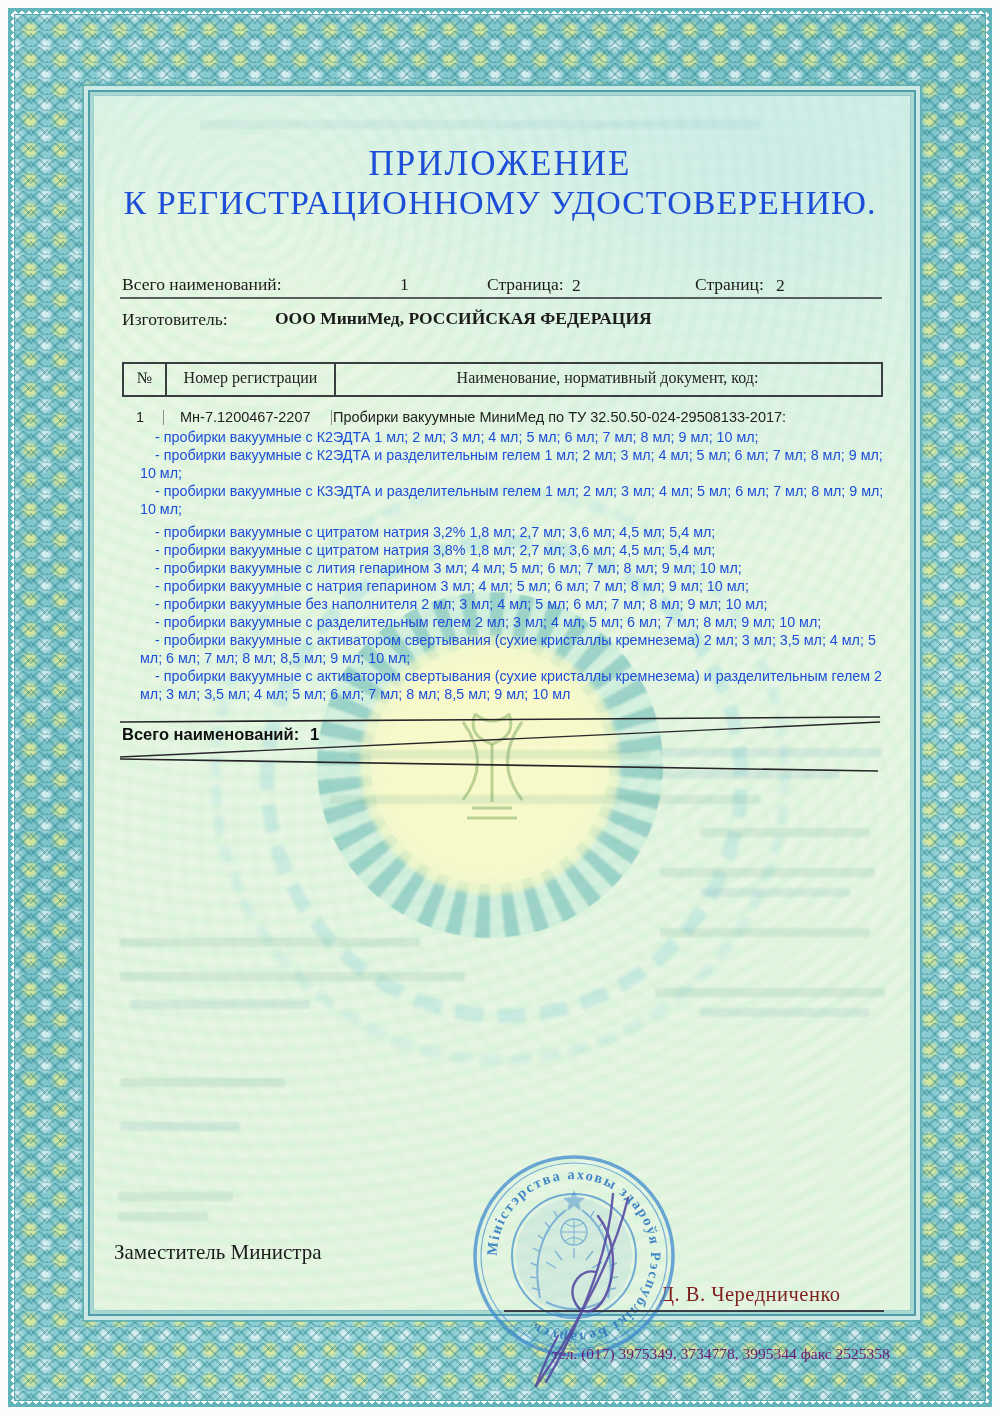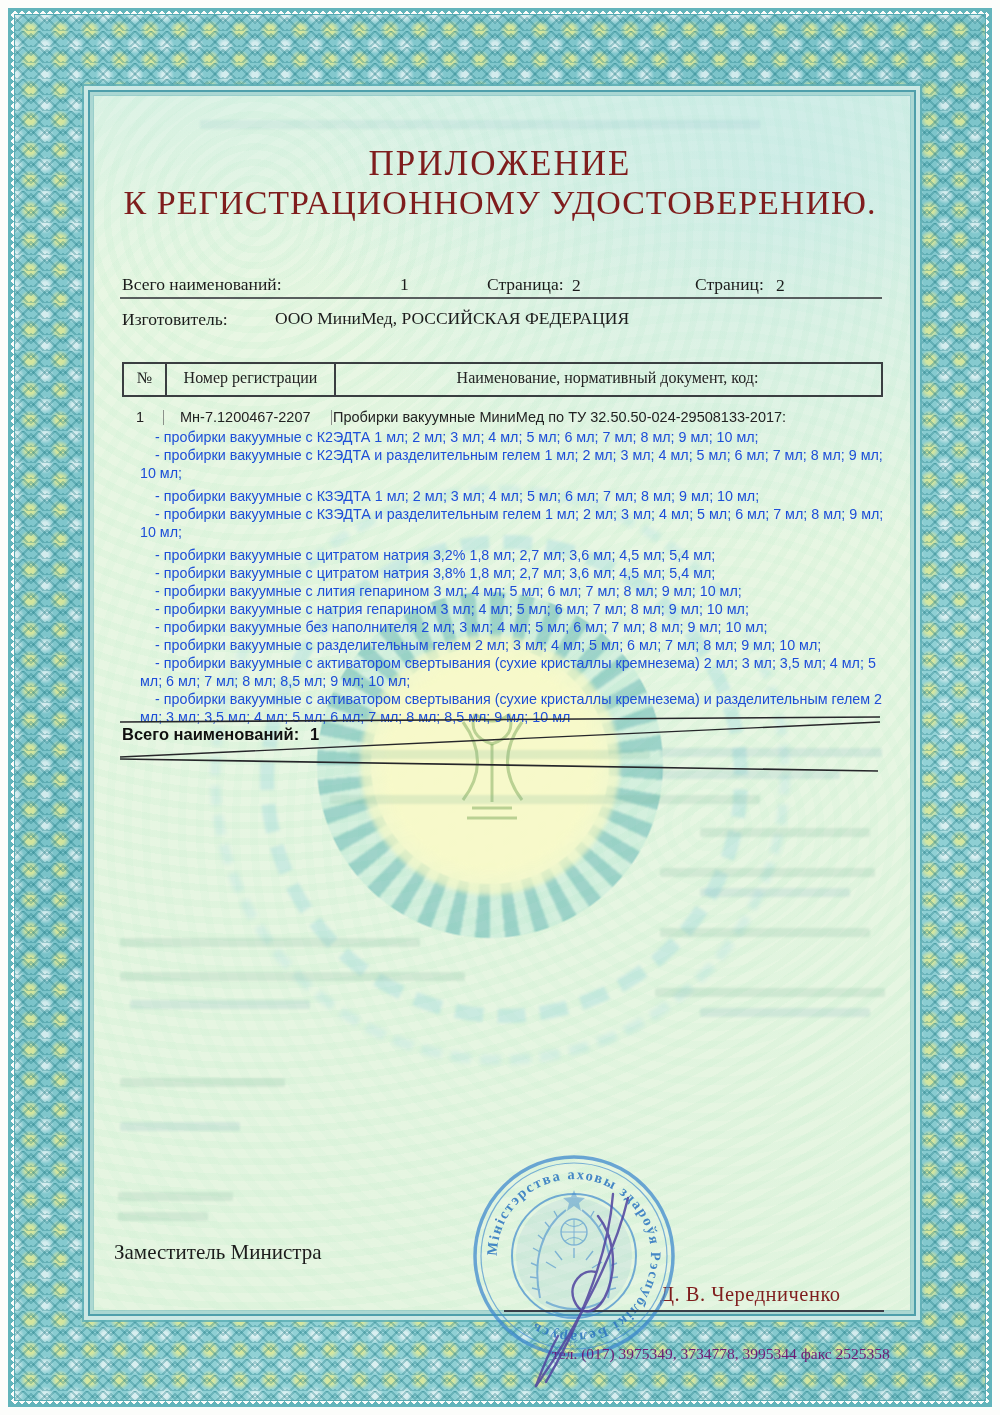--- a/index.html
+++ b/index.html
@@ -59,36 +59,36 @@
     -webkit-mask:radial-gradient(circle, transparent 0 118px, #000 120px 172px, transparent 174px);
             mask:radial-gradient(circle, transparent 0 118px, #000 120px 172px, transparent 174px);
     filter:blur(1px);}
   .ghost-ring1{left:260px;top:535px;width:460px;height:460px;border-radius:50%;
     border:14px dashed rgba(140,210,220,.30);filter:blur(1.5px);}
   .ghost-ring2{left:210px;top:485px;width:560px;height:560px;border-radius:50%;
     border:10px dashed rgba(150,215,225,.22);filter:blur(2px);}
 
   
   .txt{position:absolute;z-index:4;color:#1b1b1b;}
-  .title{left:0;width:1000px;text-align:center;letter-spacing:2px;color:#7f1d1d;}
+  .title{left:0;width:1000px;text-align:center;letter-spacing:2px;color:#1d4ed8;}
   .t1{top:144px;font-size:35px;}
   .t2{top:184px;font-size:34px;letter-spacing:1px;}
   .t3{top:222px;font-size:33px;letter-spacing:1px;}
 
   .f17{font-size:17.5px;}
   .lbl-total{left:122px;top:274px;}
   .val-total{left:400px;top:274px;}
   .lbl-page{left:487px;top:274px;}
   .val-page{left:572px;top:275px;}
   .lbl-pages{left:695px;top:274px;}
   .val-pages{left:776px;top:275px;}
   .rule1{position:absolute;z-index:4;left:120px;top:297px;width:762px;height:2px;background:#3f4347;opacity:.85;}
 
   .man-lbl{left:122px;top:309px;}
-  .man-val{left:275px;top:308px;font-weight:normal;}
+  .man-val{left:275px;top:308px;font-weight:bold;}
 
   .thead{position:absolute;z-index:4;left:122px;top:362px;width:757px;height:31px;border:2px solid #3a3e41;}
   .thead .div{position:absolute;top:0;bottom:0;width:2px;background:#3a3e41;}
   .thead .d1{left:41px;} .thead .d2{left:210px;}
   .th{position:absolute;top:5px;text-align:center;font-size:16px;color:#222;}
   .th-num{left:0;width:41px;}
   .th-reg{left:43px;width:167px;}
   .th-name{left:212px;width:543px;}
 
   .sans{font-family:"Liberation Sans","DejaVu Sans",sans-serif;}
@@ -185,21 +185,20 @@
     <span class="r-num">1</span>
     <span class="tick tk1"></span>
     <span class="r-reg">Мн-7.1200467-2207</span>
     <span class="tick tk2"></span>
     <span class="r-name">Пробирки вакуумные МиниМед по ТУ 32.50.50-024-29508133-2017:</span>
   </div>
 
   <div class="items sans">
     <p class="item">- пробирки вакуумные с К2ЭДТА 1 мл; 2 мл; 3 мл; 4 мл; 5 мл; 6 мл; 7 мл; 8 мл; 9 мл; 10 мл;</p>
     <p class="item">- пробирки вакуумные с К2ЭДТА и разделительным гелем 1 мл; 2 мл; 3 мл; 4 мл; 5 мл; 6 мл; 7 мл; 8 мл; 9 мл; 10 мл;</p>
-    <p class="item gap">- пробирки вакуумные с КЗЭДТА 1 мл; 2 мл; 3 мл; 4 мл; 5 мл; 6 мл; 7 мл; 8 мл; 9 мл; 10 мл;</p>
     <p class="item">- пробирки вакуумные с КЗЭДТА и разделительным гелем 1 мл; 2 мл; 3 мл; 4 мл; 5 мл; 6 мл; 7 мл; 8 мл; 9 мл; 10 мл;</p>
     <p class="item gap">- пробирки вакуумные с цитратом натрия 3,2% 1,8 мл; 2,7 мл; 3,6 мл; 4,5 мл; 5,4 мл;</p>
     <p class="item">- пробирки вакуумные с цитратом натрия 3,8% 1,8 мл; 2,7 мл; 3,6 мл; 4,5 мл; 5,4 мл;</p>
     <p class="item">- пробирки вакуумные с лития гепарином 3 мл; 4 мл; 5 мл; 6 мл; 7 мл; 8 мл; 9 мл; 10 мл;</p>
     <p class="item">- пробирки вакуумные с натрия гепарином 3 мл; 4 мл; 5 мл; 6 мл; 7 мл; 8 мл; 9 мл; 10 мл;</p>
     <p class="item">- пробирки вакуумные без наполнителя 2 мл; 3 мл; 4 мл; 5 мл; 6 мл; 7 мл; 8 мл; 9 мл; 10 мл;</p>
     <p class="item">- пробирки вакуумные с разделительным гелем 2 мл; 3 мл; 4 мл; 5 мл; 6 мл; 7 мл; 8 мл; 9 мл; 10 мл;</p>
     <p class="item">- пробирки вакуумные с активатором свертывания (сухие кристаллы кремнезема) 2 мл; 3 мл; 3,5 мл; 4 мл; 5 мл; 6 мл; 7 мл; 8 мл; 8,5 мл; 9 мл; 10 мл;</p>
     <p class="item">- пробирки вакуумные с активатором свертывания (сухие кристаллы кремнезема) и разделительным гелем 2 мл; 3 мл; 3,5 мл; 4 мл; 5 мл; 6 мл; 7 мл; 8 мл; 8,5 мл; 9 мл; 10 мл</p>
   </div>

